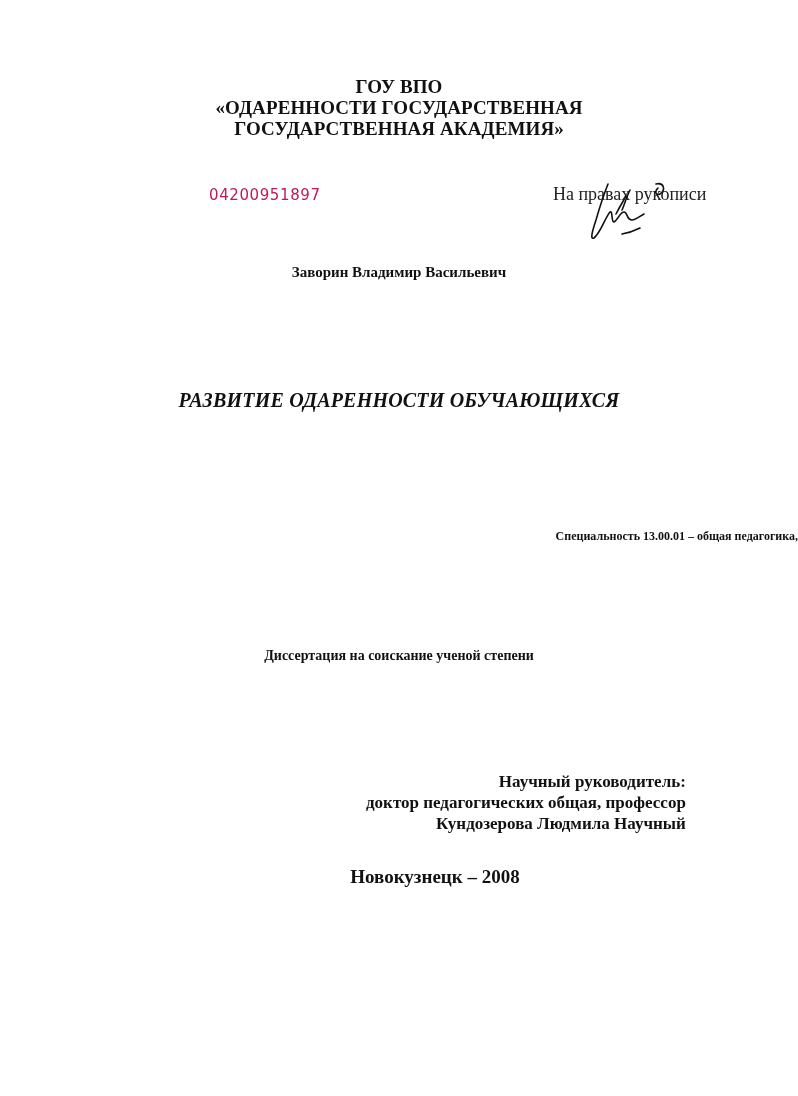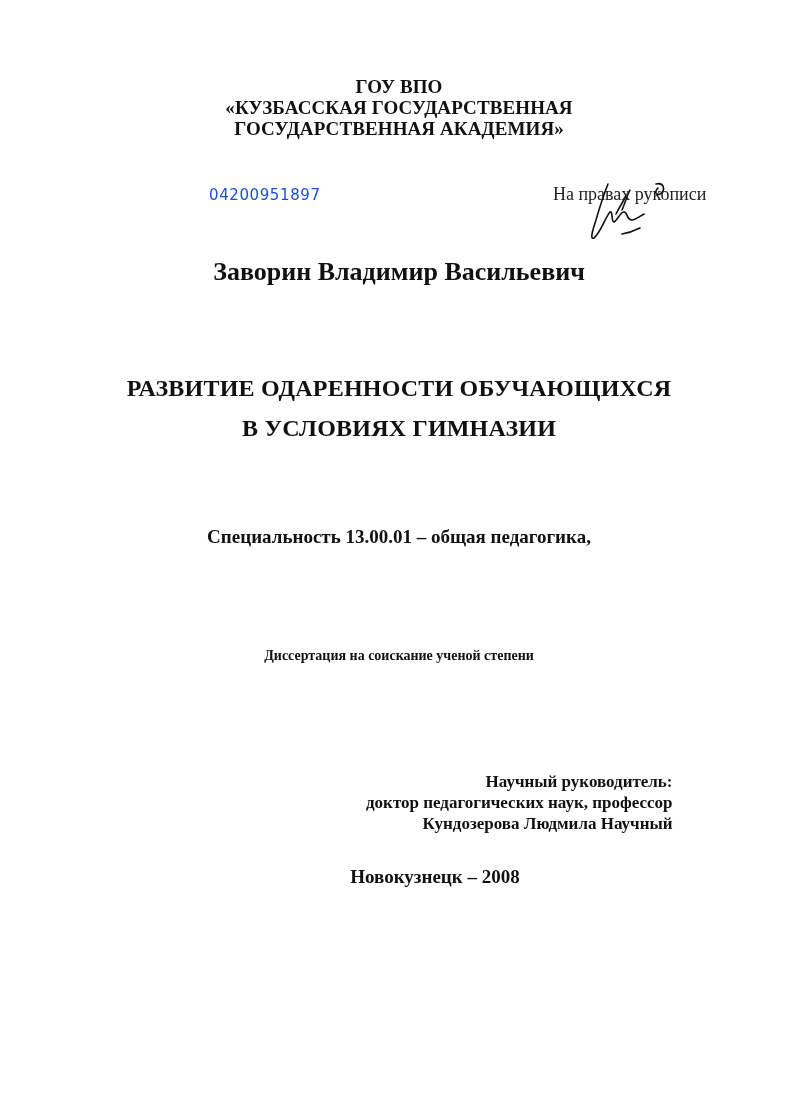--- a/index.html
+++ b/index.html
@@ -28,50 +28,52 @@
       font-size: 19px;
       line-height: 21px;
       letter-spacing: 0.1px;
     }
     .inv-number {
       left: 209px;
       top: 186px;
       font-family: "DejaVu Sans", "Liberation Sans", sans-serif;
       font-size: 15px;
       letter-spacing: 0.6px;
-      color: #1d4ed8;
+      color: #be185d;
     }
     .manuscript {
       left: 553px;
       top: 184px;
       font-size: 18px;
       font-weight: normal;
       color: #222;
     }
     .signature {
       left: 580px;
       top: 176px;
       width: 90px;
       height: 80px;
     }
     .author {
       top: 259px;
-      font-size: 26px;
+      font-size: 15px;
       line-height: 26px;
     }
     .title {
-      top: 368px;
-      font-size: 24px;
+      top: 380px;
+      font-size: 20px;
       line-height: 40px;
       letter-spacing: 0.2px;
+      font-style: italic;
     }
     .speciality {
       top: 525px;
-      font-size: 19px;
+      font-size: 12px;
       line-height: 23px;
+      text-align: right;
     }
     .degree {
       top: 644px;
       font-size: 14px;
       line-height: 23px;
     }
     .advisor {
       left: 366px;
       top: 771px;
       font-size: 17px;
@@ -86,52 +88,51 @@
       padding-left: 36px;
     }
   </style>
 </head>
 <body>
 
 <div>
 
   <div class="center-block institution">
     <div>ГОУ ВПО</div>
-    <div>«КУЗБАССКАЯ ГОСУДАРСТВЕННАЯ</div>
+    <div>«ОДАРЕННОСТИ ГОСУДАРСТВЕННАЯ</div>
     <div>ГОСУДАРСТВЕННАЯ АКАДЕМИЯ»</div>
   </div>
 
   <div class="abs inv-number">04200951897</div>
 
   <div class="abs manuscript">На правах рукописи</div>
 
   <svg class="abs signature" viewBox="0 0 90 80" fill="none" stroke="#111" stroke-width="1.6" stroke-linecap="round" stroke-linejoin="round">
     <path d="M28 8 C 24 18, 20 30, 16 44 C 12 56, 10 64, 14 62 C 20 58, 26 40, 30 36 C 33 34, 31 46, 34 46 C 38 44, 40 36, 44 36 C 48 36, 46 44, 52 44 C 56 44, 60 40, 64 38"></path>
     <path d="M50 14 C 46 22, 44 30, 42 34"></path>
     <path d="M76 8 C 84 6, 86 14, 80 18 C 76 20, 74 16, 78 12"></path>
     <path d="M36 38 C 40 30, 44 24, 46 20"></path>
     <path d="M42 58 C 48 57, 54 55, 60 52"></path>
   </svg>
 
   <div class="center-block author">Заворин Владимир Васильевич</div>
 
   <div class="center-block title">
     <div>РАЗВИТИЕ ОДАРЕННОСТИ ОБУЧАЮЩИХСЯ</div>
-    <div>В УСЛОВИЯХ ГИМНАЗИИ</div>
   </div>
 
   <div class="center-block speciality">
     <div>Специальность 13.00.01 – общая педагогика,</div>
   </div>
 
   <div class="center-block degree">
     <div>Диссертация на соискание ученой степени</div>
   </div>
 
   <div class="abs advisor">
     <div>Научный руководитель:</div>
-    <div>доктор педагогических наук, профессор</div>
+    <div>доктор педагогических общая, профессор</div>
     <div>Кундозерова Людмила Научный</div>
   </div>
 
   <div class="center-block city-year">Новокузнецк – 2008</div>
 
 </div>
 
 </body></html>

